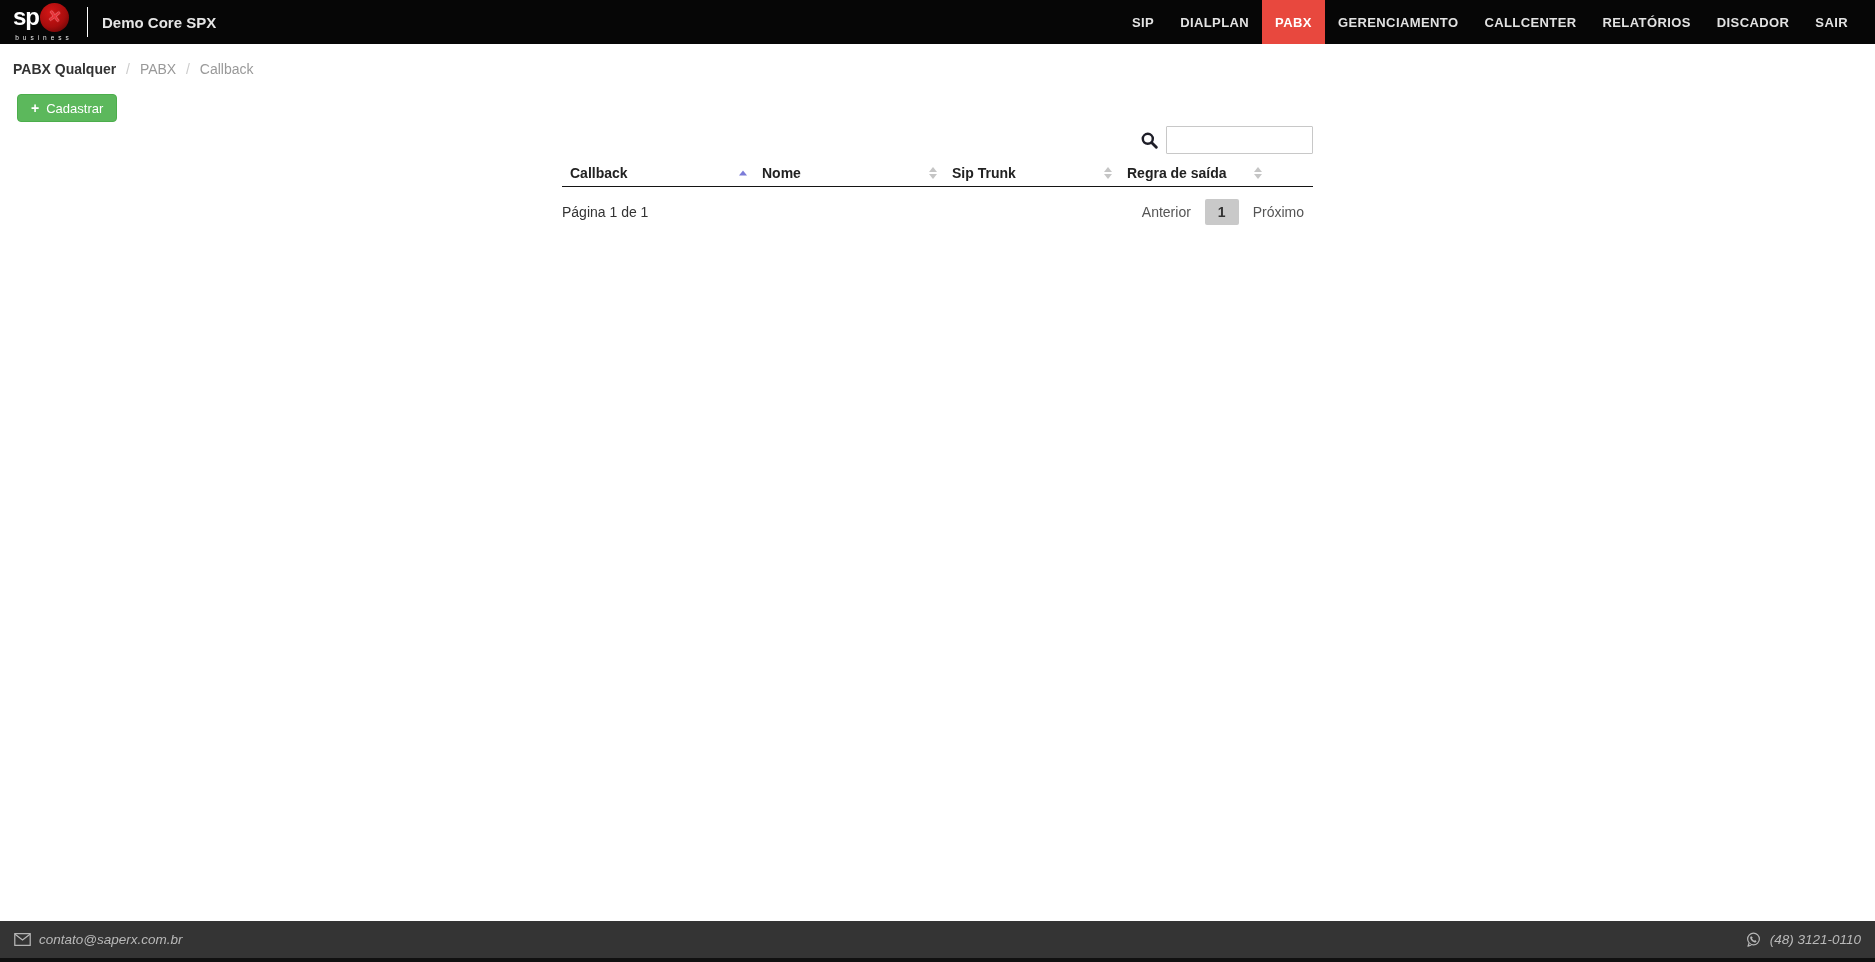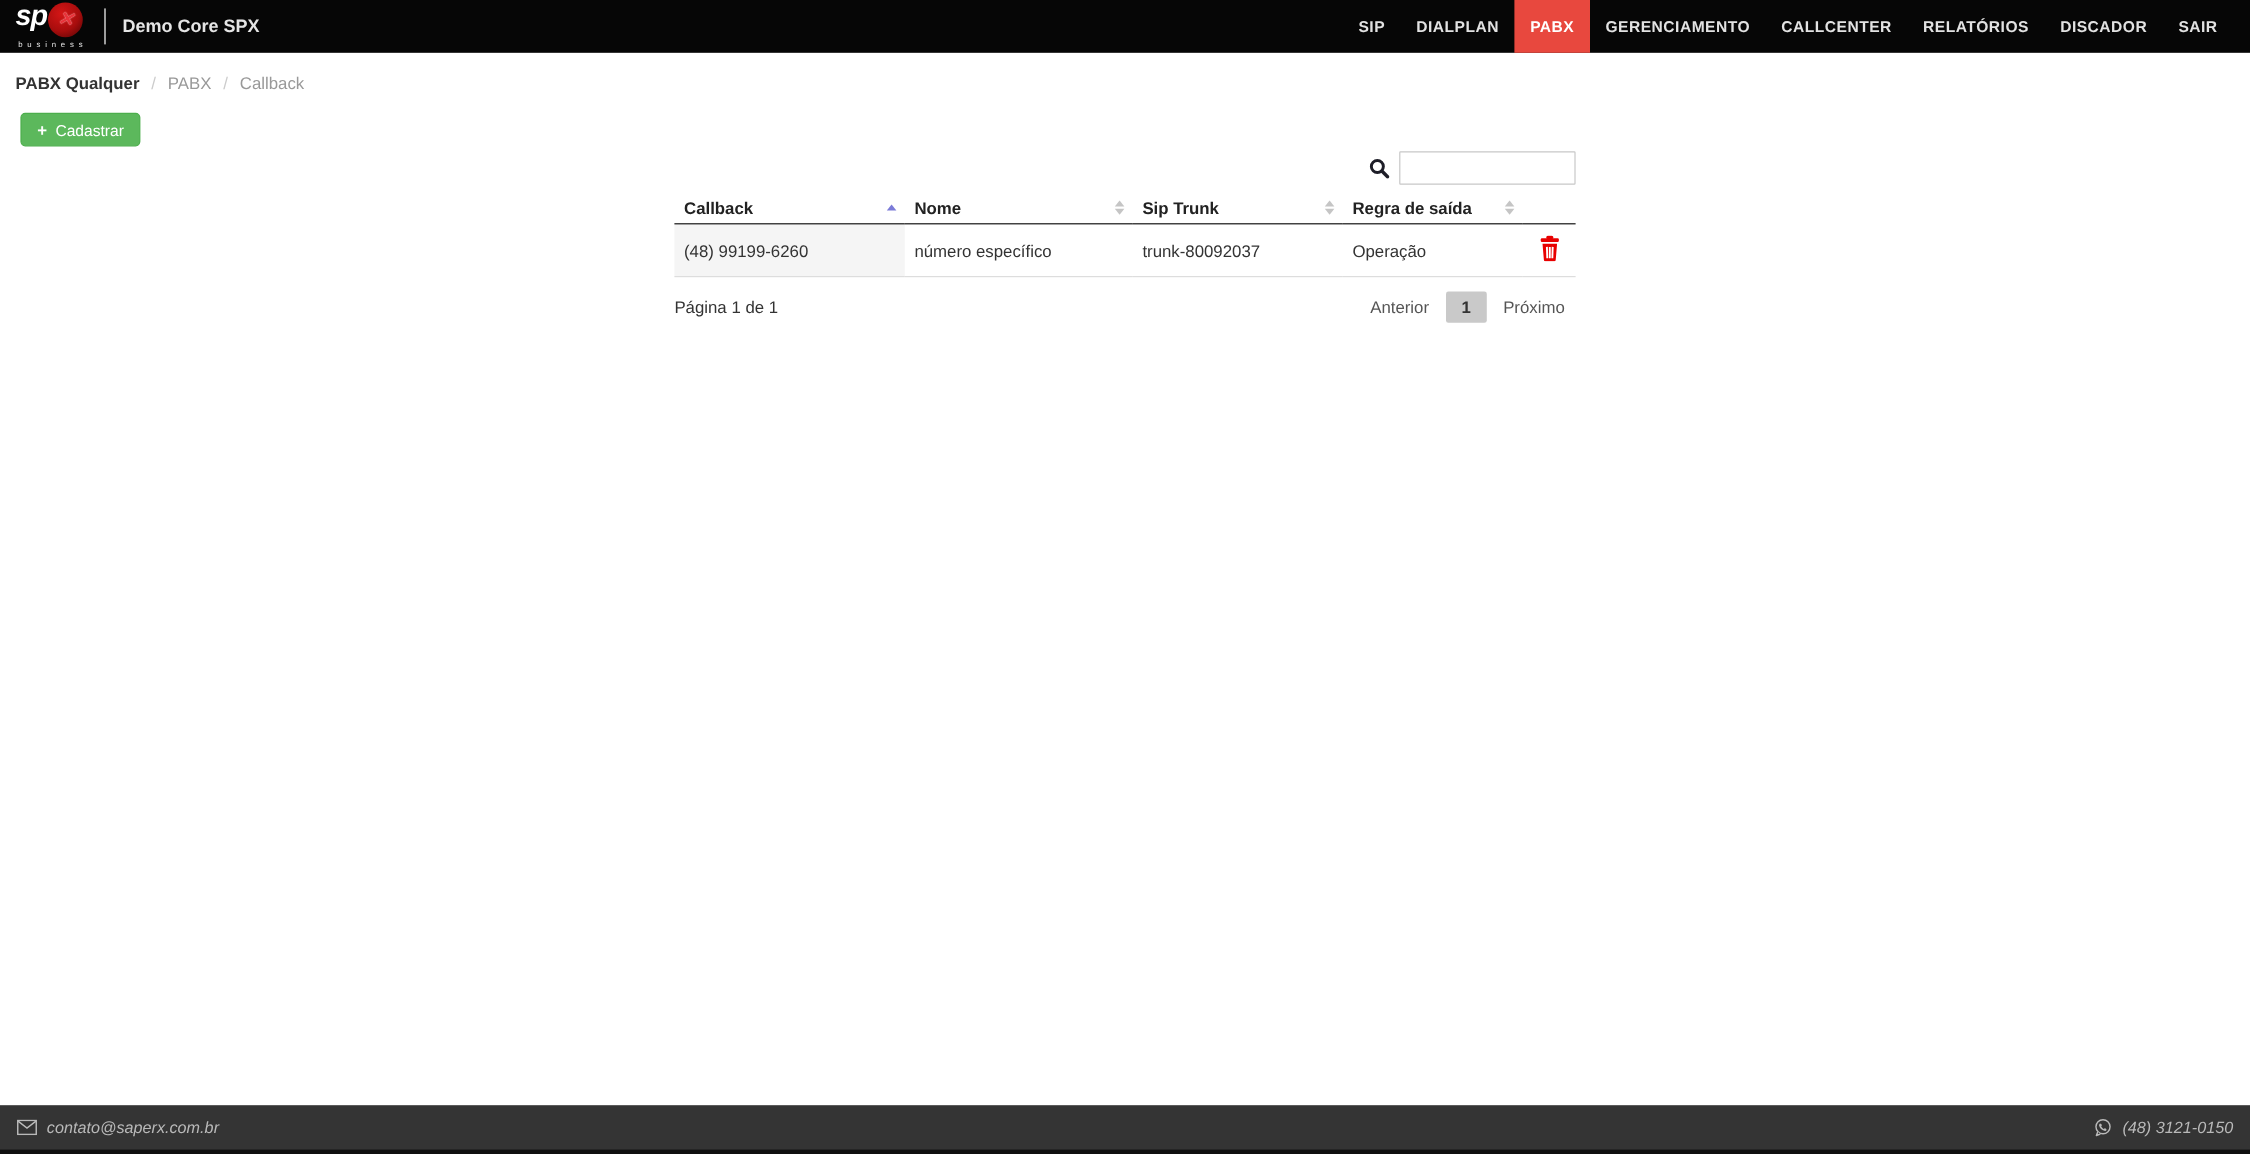--- a/index.html
+++ b/index.html
@@ -25,23 +25,22 @@
     padding-left: 13px;
   }
   .logo {
     position: relative;
     width: 62px;
     height: 40px;
     cursor: pointer;
   }
   .logo-row {
     display: flex;
-    align-items: flex-start;
+    align-items: center;
     height: 30px;
-    font-style: italic;
   }
   .logo-sp {
     color: #fff;
     font-weight: bold;
     font-size: 24px;
     letter-spacing: -1px;
     line-height: 1;
   }
   .logo-ball {
     width: 29px;
@@ -334,40 +333,20 @@
           <span>Regra de saída</span>
           <span class="sorters">
               <i class="tri-up"></i>
               <i class="tri-down"></i>
             </span>
         </th>
         <th class="col-del"></th>
       </tr>
     </thead>
     <tbody>
-      <tr>
-        <td class="sorted">(48) 99199-6260</td>
-        <td>número específico</td>
-        <td>trunk-80092037</td>
-        <td>Operação</td>
-        <td class="del-cell">
-          <button class="trash-btn">
-            <span style="display:inline-flex;">
-              <svg viewBox="0 0 16 21" width="17" height="22">
-                <rect x="5.2" y="0.4" width="5.6" height="2.6" rx="1.2" fill="#e80000"></rect>
-                <rect x="0.8" y="2.4" width="14.4" height="3.1" rx="1" fill="#e80000"></rect>
-                <path d="M2.2 6.9 H13.8 L12.7 19.8 A1.1 1.1 0 0 1 11.6 20.8 H4.4 A1.1 1.1 0 0 1 3.3 19.8 Z" fill="#e80000"></path>
-                <line x1="5.7" y1="9.3" x2="6" y2="18.3" stroke="#ffffff" stroke-width="1.5"></line>
-                <line x1="8" y1="9.3" x2="8" y2="18.3" stroke="#ffffff" stroke-width="1.5"></line>
-                <line x1="10.3" y1="9.3" x2="10" y2="18.3" stroke="#ffffff" stroke-width="1.5"></line>
-              </svg>
-            </span>
-          </button>
-        </td>
-      </tr>
     </tbody>
   </table>
 
   <div class="meta-row">
     <div>Página 1 de 1</div>
     <div class="paginate">
       <a class="pg-link">Anterior</a>
       <a class="pg-current">1</a>
       <a class="pg-link">Próximo</a>
     </div>
@@ -386,15 +365,15 @@
     <span>contato@saperx.com.br</span>
   </div>
   <div class="foot-group">
     <span style="display:inline-flex;">
       <svg viewBox="0 0 20 20" width="17" height="17">
         <circle cx="10" cy="9.4" r="6.9" fill="none" stroke="#b9b9b9" stroke-width="1.4"></circle>
         <path d="M4.9 14.2 L3.5 18 L7.4 16.5" fill="#343434" stroke="#b9b9b9" stroke-width="1.4" stroke-linejoin="round"></path>
         <path d="M7.4 6.1 l1.7 1.6 -0.9 1.2 c0.5 1.2 1.4 2.1 2.6 2.6 l1.2 -0.9 1.6 1.7 c-0.4 0.9 -1.4 1.4 -2.4 1.1 -2.3 -0.7 -4.3 -2.6 -5 -5 -0.3 -1 0.2 -2 1.2 -2.3 z" fill="#b9b9b9"></path>
       </svg>
     </span>
-    <span>(48) 3121-0150</span>
+    <span>(48) 3121-0110</span>
   </div>
 </footer>
 
 </body></html>

